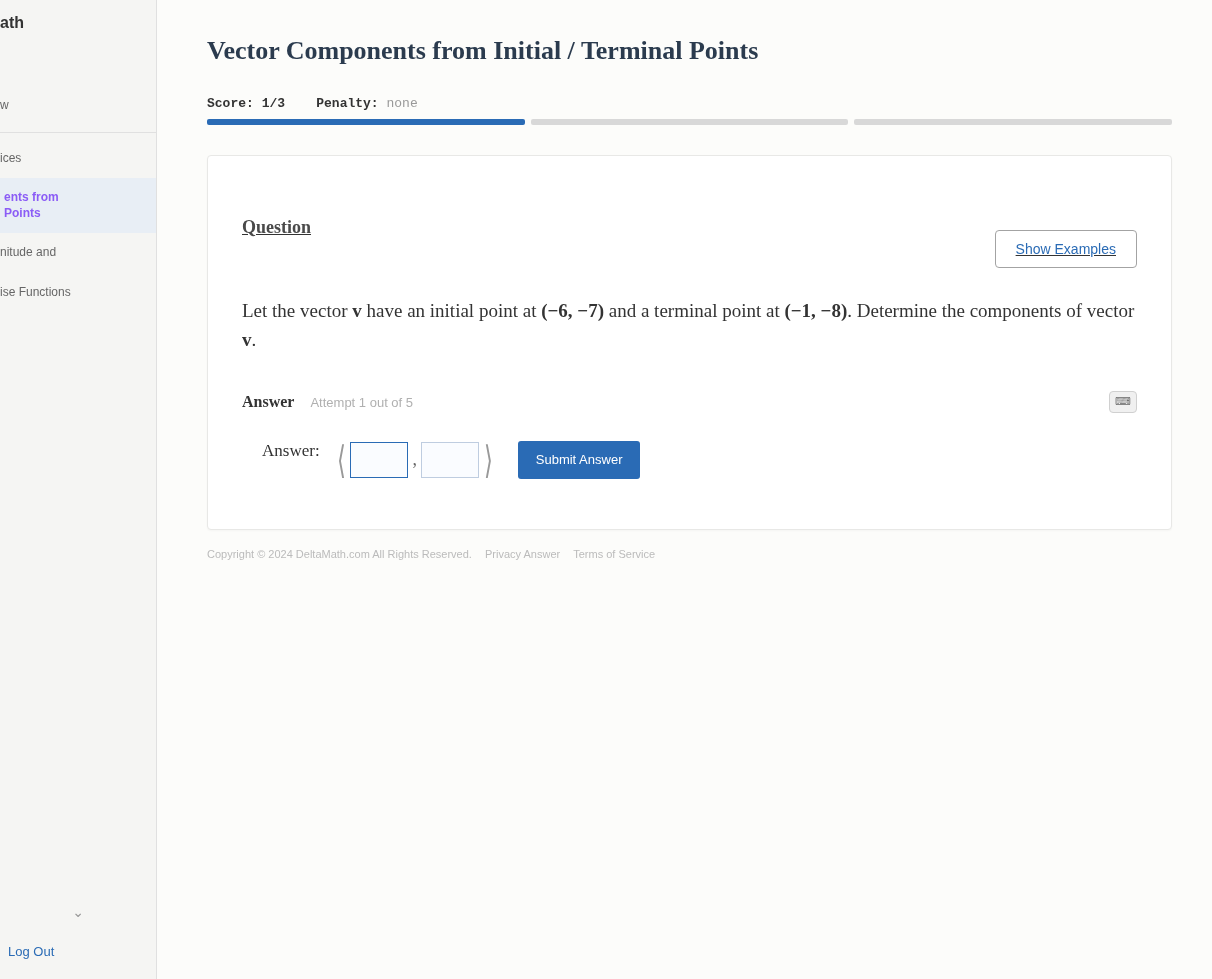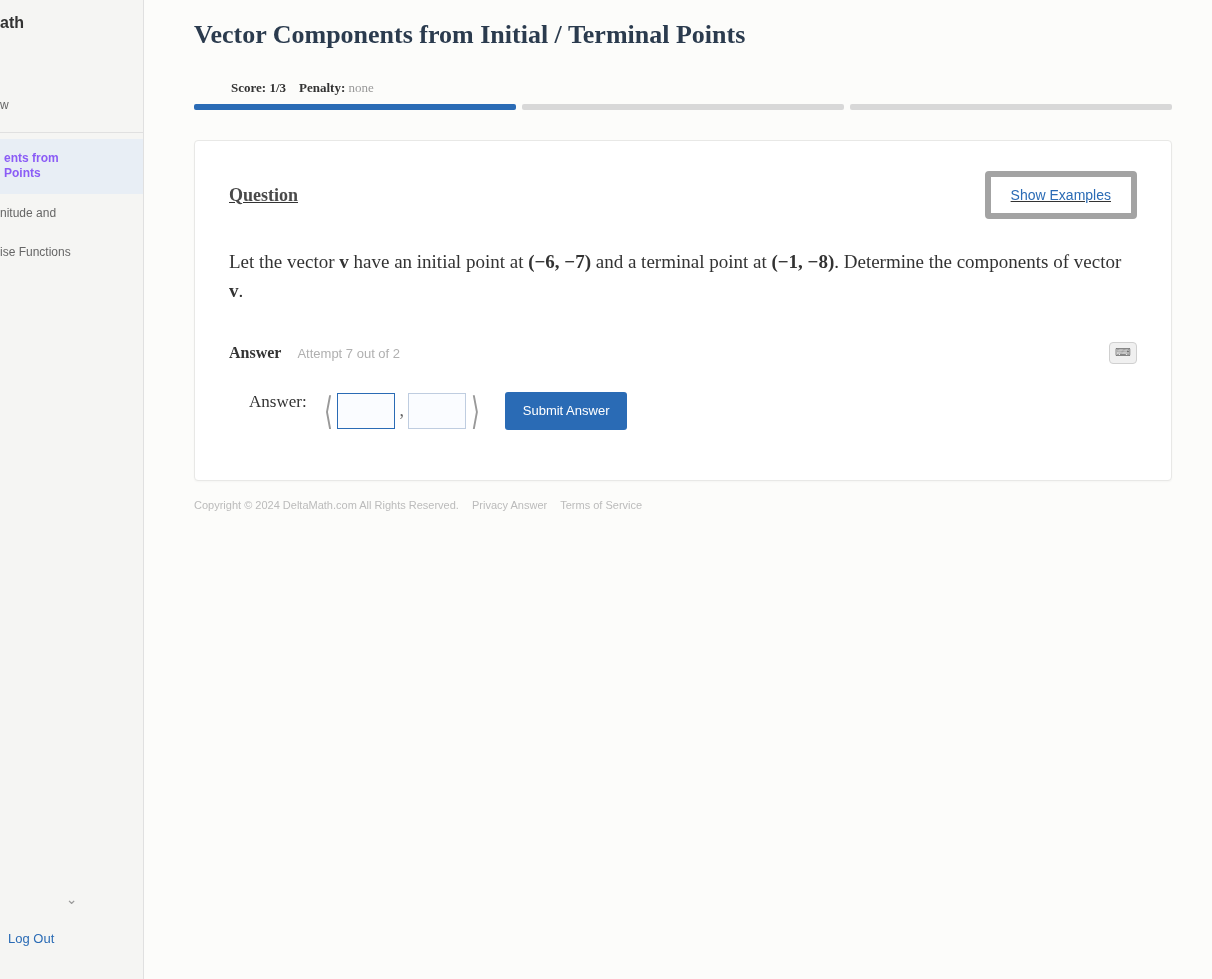--- a/index.html
+++ b/index.html
@@ -5,21 +5,21 @@
   * { box-sizing: border-box; margin: 0; padding: 0; }
   html, body { height: 100%; }
   body {
     font-family: Georgia, 'Times New Roman', serif;
     background: #f5f5f3;
     color: #333;
     display: flex;
     overflow: hidden;
   }
   .sidebar {
-    width: 144px;
+    width: 157px;
     background: #f5f5f3;
     border-right: 1px solid #e0e0e0;
     display: flex;
     flex-direction: column;
     font-family: Arial, Helvetica, sans-serif;
     font-size: 13px;
     color: #555;
   }
   .sidebar-top {
     padding: 14px 10px 6px 0;
@@ -44,47 +44,46 @@
     padding-left: 4px;
   }
   .sidebar-spacer { flex: 1; }
   .chevron {
     text-align: center;
     color: #999;
     padding: 10px 0;
     font-size: 14px;
   }
   .logout {
-    padding: 14px 8px 33px 8px;
+    padding: 14px 8px 20px 8px;
     color: #2a6bb5;
     font-size: 13px;
     cursor: pointer;
   }
   .main {
     flex: 1;
-    padding: 20px 40px 10px 50px;
+    padding: 36px 40px 10px 50px;
     overflow: auto;
     background: #fcfcfa;
   }
   .title {
     font-family: Georgia, serif;
     font-size: 26px;
     font-weight: bold;
     color: #2b3b4e;
     margin-bottom: 30px;
   }
   .score-bar-wrap {
     margin-bottom: 30px;
   }
   .score-line {
-    font-family: Liberation Serif, serif;
+    font-family: Liberation Mono, monospace;
     font-size: 13px;
     color: #555;
     margin-bottom: 8px;
-    margin-left: 37px;
   }
   .score-line b { color: #333; }
   .score-line .penalty-val { color: #999; }
   .progress {
     display: flex;
     gap: 6px;
     height: 6px;
   }
   .progress .seg {
     flex: 1;
@@ -110,24 +109,25 @@
     font-family: Georgia, serif;
     font-size: 18px;
     font-weight: bold;
     color: #4a4a4a;
   }
   .show-ex {
     font-family: Arial, sans-serif;
     font-size: 14px;
     color: #2a6bb5;
     background: #fff;
-    border: 6px solid #a3a3a3;
+    border: 1px solid #a3a3a3;
     border-radius: 4px;
     padding: 10px 20px;
     cursor: pointer;
+    margin-top: 44px;
   }
   .q-text {
     font-family: Georgia, serif;
     font-size: 19px;
     color: #333;
     line-height: 1.55;
     margin-bottom: 36px;
   }
   .q-text b { font-weight: bold; }
   .answer-row {
@@ -217,20 +217,21 @@
   }
   .footer a { color: #bbb; text-decoration: none; margin-left: 10px; }
 </style>
 </head>
 <body>
 
 <div class="sidebar">
   <div class="sidebar-top">ath</div>
   <div class="sidebar-item w">w</div>
   <div class="divider"></div>
+  <div class="sidebar-item">ices</div>
   <div class="sidebar-item active" style="white-space:pre-line">ents from
 Points</div>
   <div class="sidebar-item">nitude and</div>
   <div class="sidebar-item">ise Functions</div>
   <div class="sidebar-spacer"></div>
   <div class="chevron">⌄</div>
   <div class="logout">Log Out</div>
 </div>
 
 <div class="main">
@@ -257,21 +258,21 @@
       <button class="show-ex">Show Examples</button>
     </div>
 
     <div class="q-text">
       <span>Let the vector </span><b>v</b><span> have an initial point at </span><b>(−6, −7)</b><span> and a terminal point at </span><b>(−1, −8)</b><span>. Determine the components of vector </span><b>v</b><span>.</span>
     </div>
 
     <div class="answer-row">
       <div>
         <span class="answer-label">Answer</span>
-        <span class="attempt">Attempt 7 out of 2</span>
+        <span class="attempt">Attempt 1 out of 5</span>
       </div>
       <div class="kbd-icon">⌨</div>
     </div>
 
     <div class="answer-input-row">
       <span class="ans-label2">Answer:</span>
       <div class="vector-wrap">
         <span class="bracket">⟨</span>
         <input class="vec-input first" value="" style="">
         <span class="comma">,</span>

